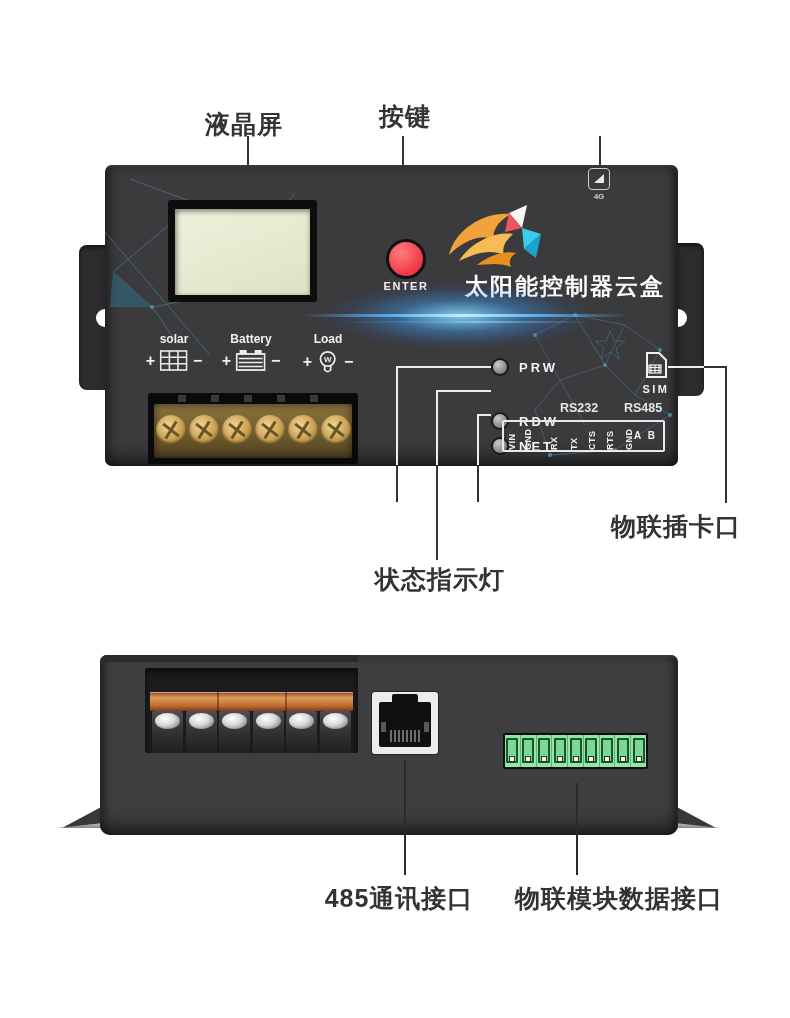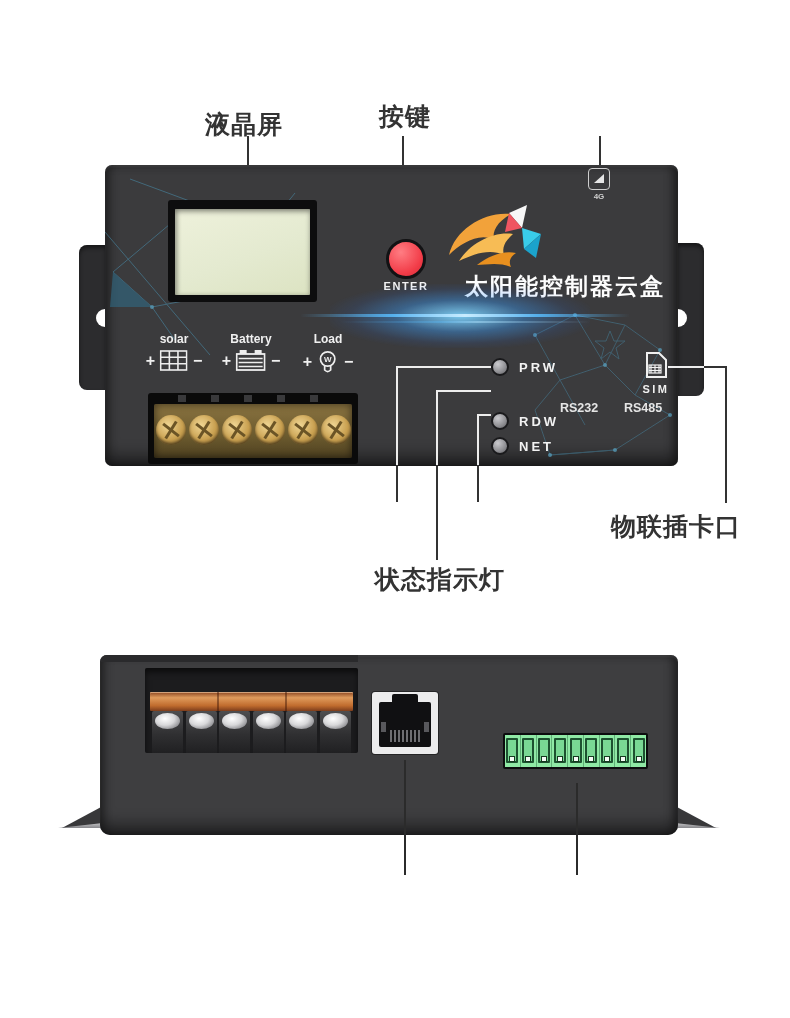--- a/index.html
+++ b/index.html
@@ -249,20 +249,30 @@
       <div class="led-lbl">RDW</div>
     </div>
     <div class="led-row" style="top:241px;margin-top:31px;">
       <div class="led"></div>
       <div class="led-lbl">NET</div>
     </div>
 
     <div class="bus-lbl" style="left:474px;">RS232</div>
     <div class="bus-lbl" style="left:538px;">RS485</div>
 
+    <div class="tbox">
+      <span class="tvert" style="left:4px;">VIN</span>
+      <span class="tvert" style="left:20px;">GND</span>
+      <span class="tvert" style="left:46px;">RX</span>
+      <span class="tvert" style="left:66px;">TX</span>
+      <span class="tvert" style="left:84px;">CTS</span>
+      <span class="tvert" style="left:102px;">RTS</span>
+      <span class="tvert" style="left:121px;">GND</span>
+      <span class="tab-lbl">A B</span>
+    </div>
 
     <svg style="left:540px;top:186px;" width="23" height="28" viewBox="0 0 23 28">
       <path d="M2,2 L14,2 L21,9 L21,26 L2,26 Z" fill="none" stroke="#f0f0f0" stroke-width="2"></path>
       <g stroke="#f0f0f0" stroke-width="1.2">
         <line x1="6" y1="14" x2="6" y2="22"></line>
           <line x1="10" y1="14" x2="10" y2="22"></line>
           <line x1="14" y1="14" x2="14" y2="22"></line>
         <line x1="4" y1="16.5" x2="16" y2="16.5"></line>
           <line x1="4" y1="19.5" x2="16" y2="19.5"></line>
         <rect x="4" y="14" width="12" height="8" fill="none"></rect>
@@ -353,14 +363,16 @@
       <div class="gcell"></div>
       <div class="gcell"></div>
       <div class="gcell"></div>
       <div class="gcell"></div>
     </div>
   </div>
 
   <div class="cv" style="left:404px;top:760px;height:115px;background:#2b2b2b;"></div>
   <div class="cv" style="left:576px;top:783px;height:92px;background:#2b2b2b;"></div>
 
+  <div class="lbl" style="left:399px;top:882px;">485通讯接口</div>
+  <div class="lbl" style="left:619px;top:882px;">物联模块数据接口</div>
 
 </div>
 
 </body></html>

